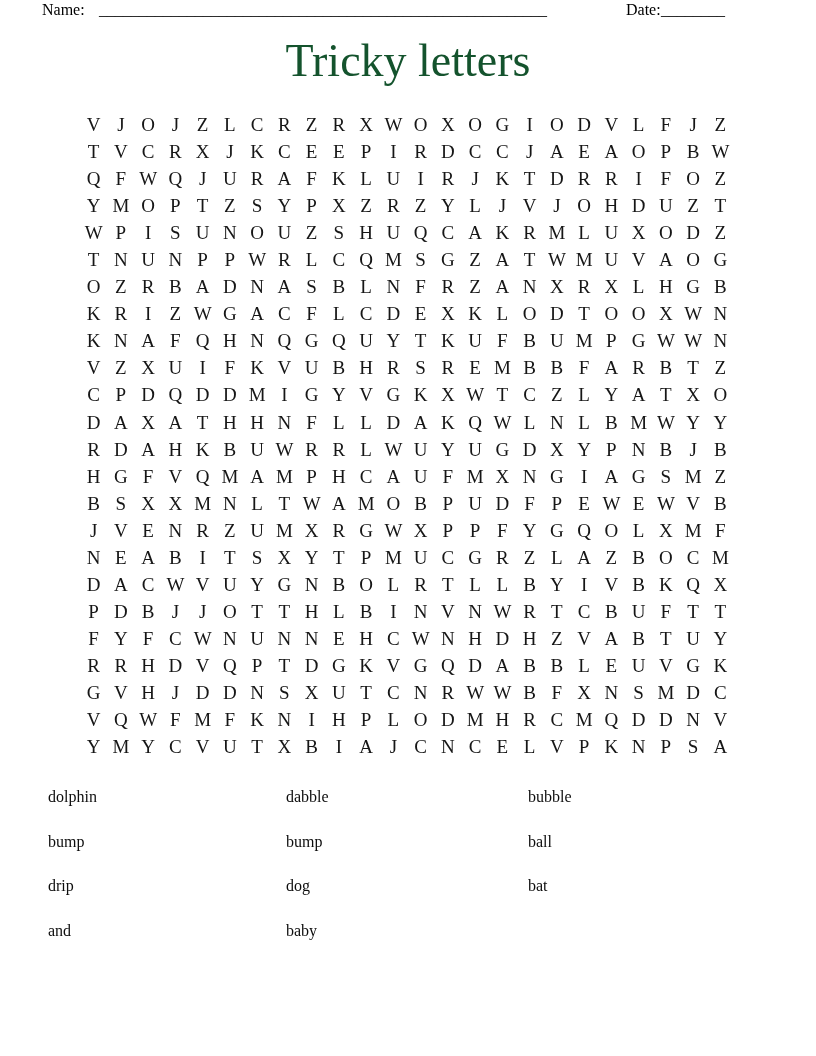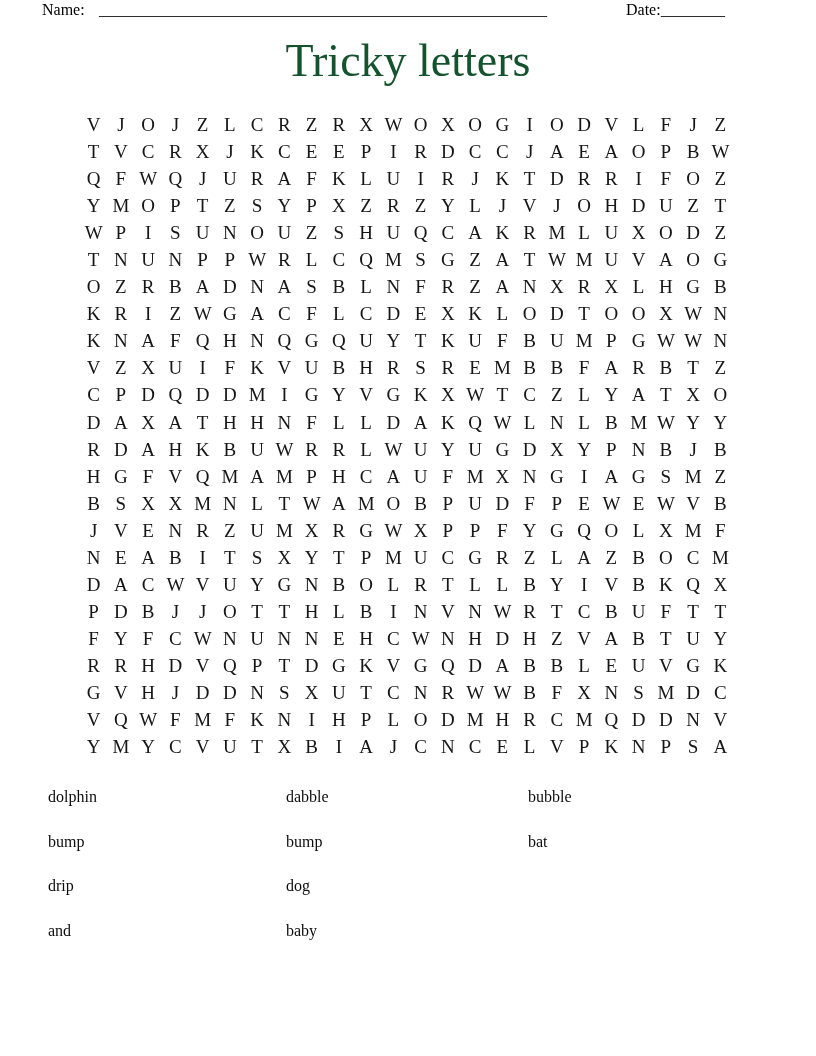--- a/index.html
+++ b/index.html
@@ -684,17 +684,18 @@
         <div class="word">and</div>
       </div>
       <div class="word-col">
         <div class="word">dabble</div>
         <div class="word">bump</div>
         <div class="word">dog</div>
         <div class="word">baby</div>
       </div>
       <div class="word-col">
         <div class="word">bubble</div>
+        <div class="word">ball</div>
         <div class="word">bat</div>
       </div>
     </div>
 
 </div>
 
 </body></html>

